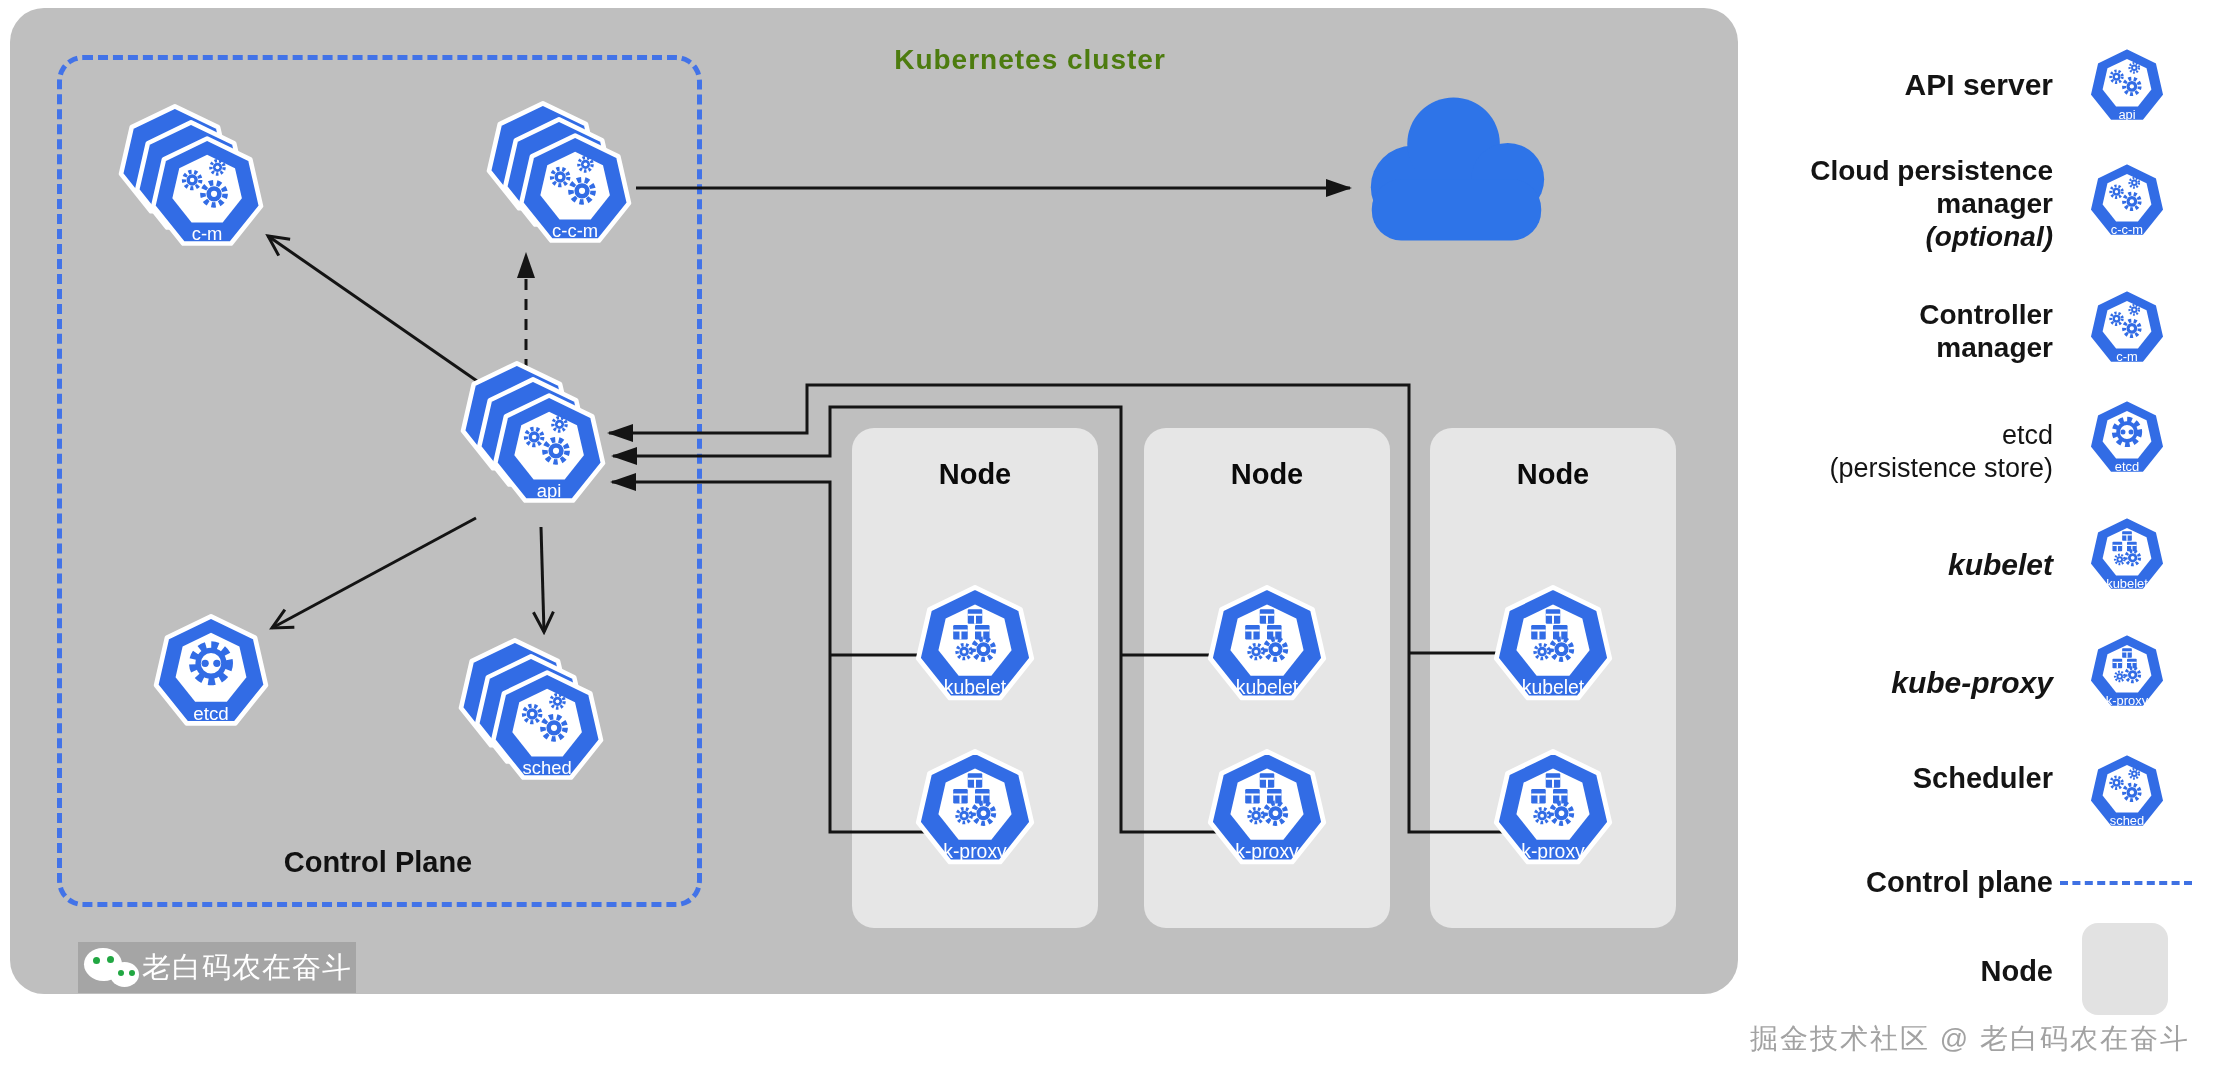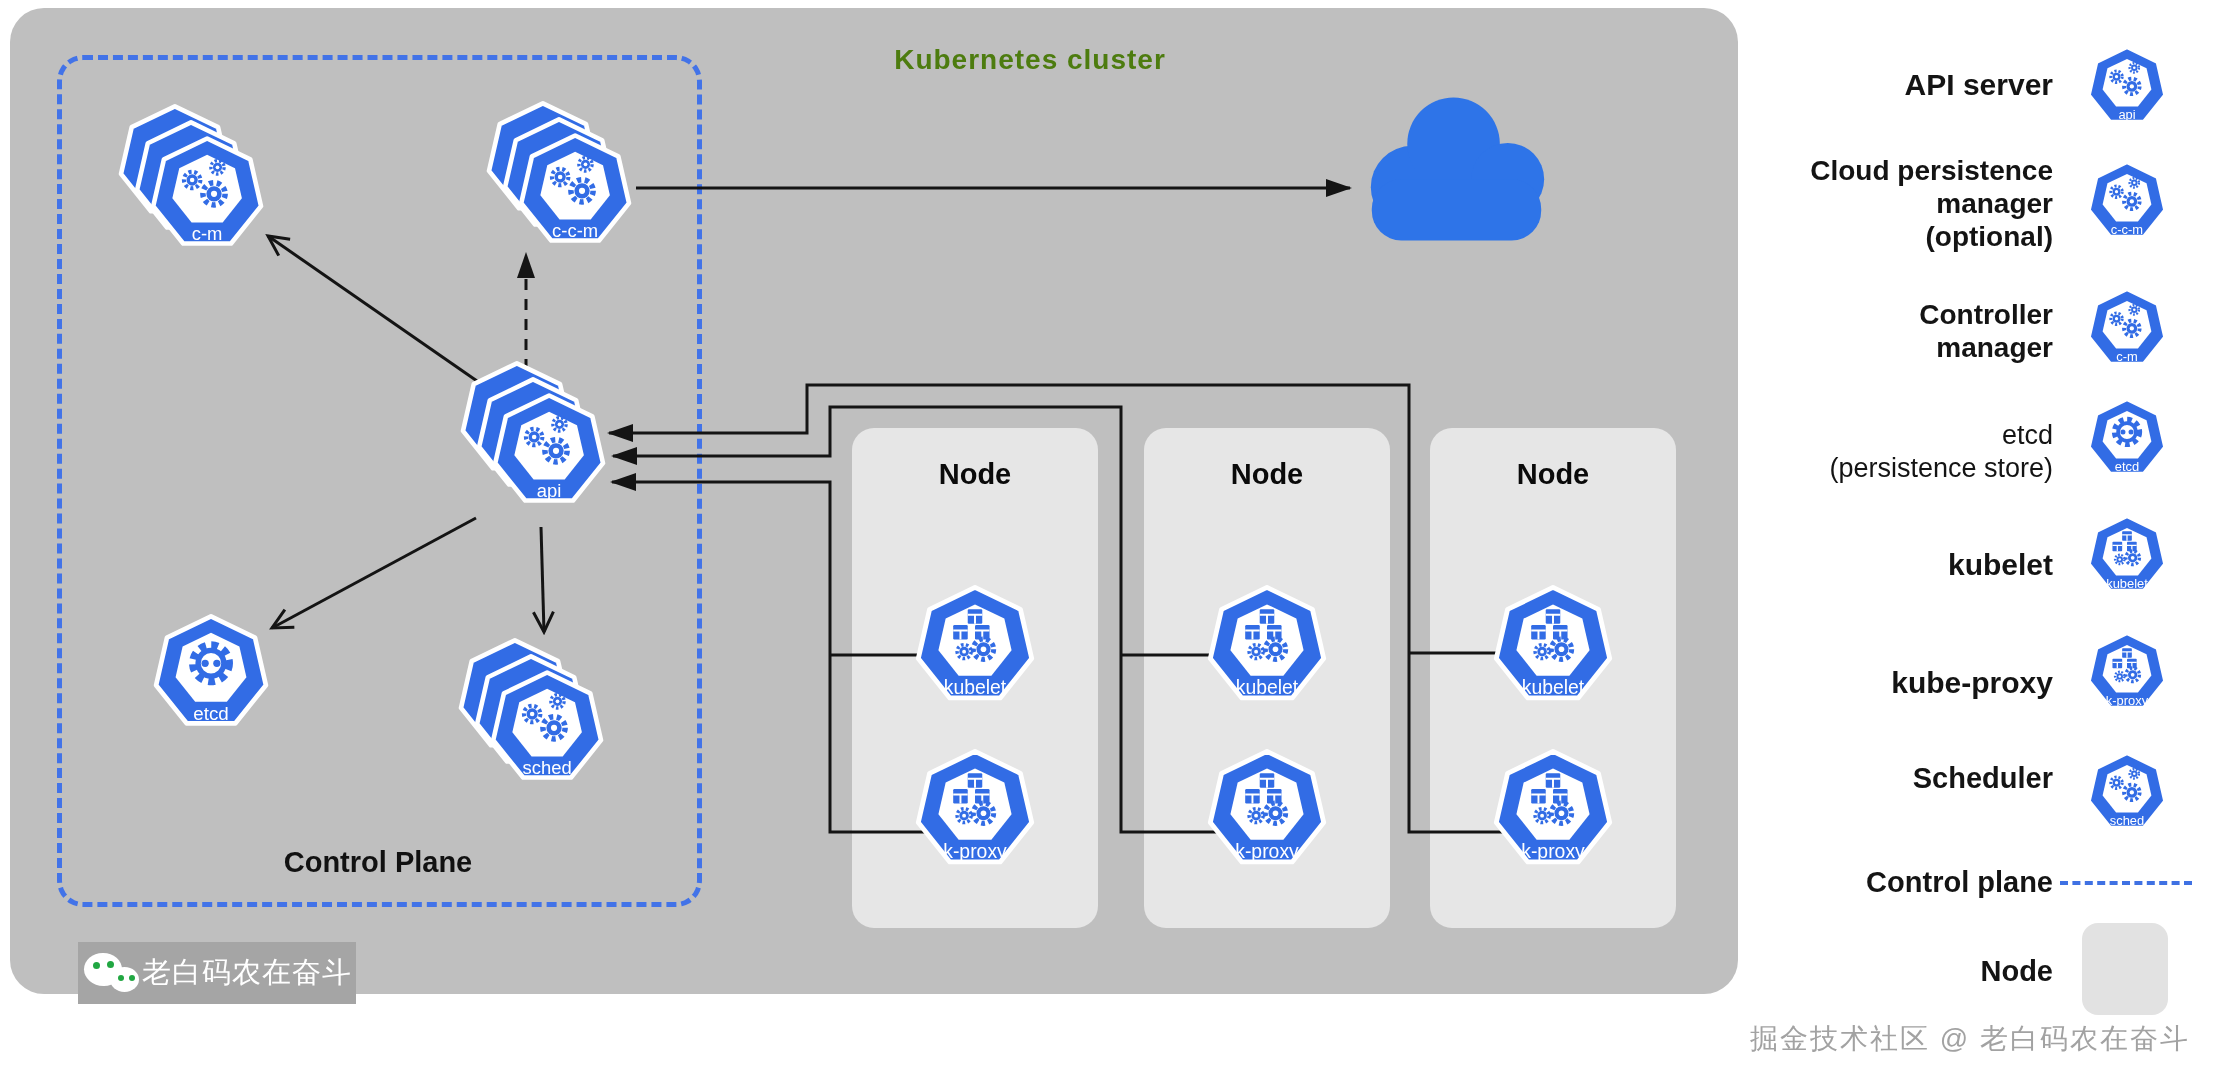--- a/index.html
+++ b/index.html
@@ -24,25 +24,25 @@
   
   .k8s-icon{position:absolute;z-index:4;}
   .k8s-icon svg{display:block;overflow:visible;}
   
   #cloud{left:1358px;top:92px;width:197px;height:151px;z-index:5;}
   #cloud svg{position:absolute;left:0;top:0;}
   #cloud-label{position:absolute;left:38px;top:28px;width:124px;text-align:center;
                color:#fff;font-size:26px;line-height:31px;font-weight:400;}
   
   .legend-text{position:absolute;right:165px;text-align:right;color:#141414;line-height:33px;z-index:6;}
-  .legend-text .it{}
+  .legend-text .it{font-style:italic;}
   #legend-dash{left:2060px;top:881px;width:132px;height:0;border-top:4px dashed #3F71E3;z-index:6;}
   #legend-box{left:2082px;top:923px;width:86px;height:92px;background:#E2E2E2;border-radius:16px;z-index:6;}
   
-  #band{left:78px;top:942px;width:278px;height:62px;background:#A5A5A5;z-index:6;
+  #band{left:78px;top:942px;width:278px;height:51px;background:#A5A5A5;z-index:6;
         display:flex;align-items:center;}
   #band .txt{color:#fff;font-size:29px;letter-spacing:1px;white-space:nowrap;}
   .wc{position:relative;width:60px;height:48px;flex:0 0 auto;margin-left:4px;}
   .wc .b1{position:absolute;left:2px;top:4px;width:38px;height:33px;background:#fff;border-radius:50% 50% 48% 52%;}
   .wc .b2{position:absolute;left:28px;top:18px;width:29px;height:25px;background:#fff;border-radius:50%;}
   .wc .d{position:absolute;border-radius:50%;background:#21A742;}
   .wc .d1{left:11px;top:13px;width:7px;height:7px;}
   .wc .d2{left:25px;top:12px;width:7px;height:7px;}
   .wc .d3{left:36px;top:26px;width:6px;height:6px;}
   .wc .d4{left:47px;top:26px;width:6px;height:6px;}

